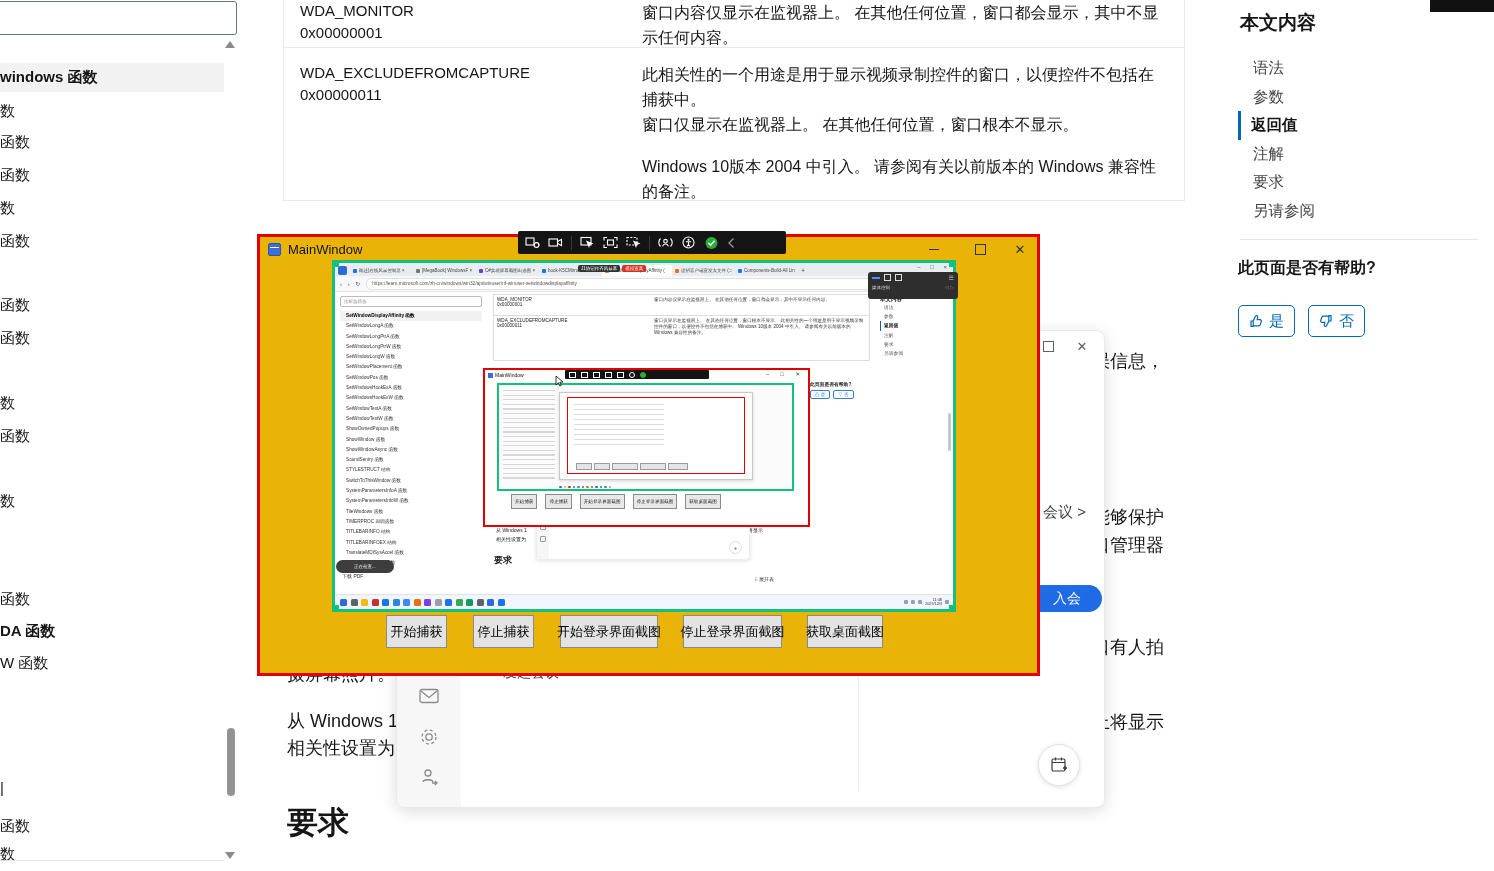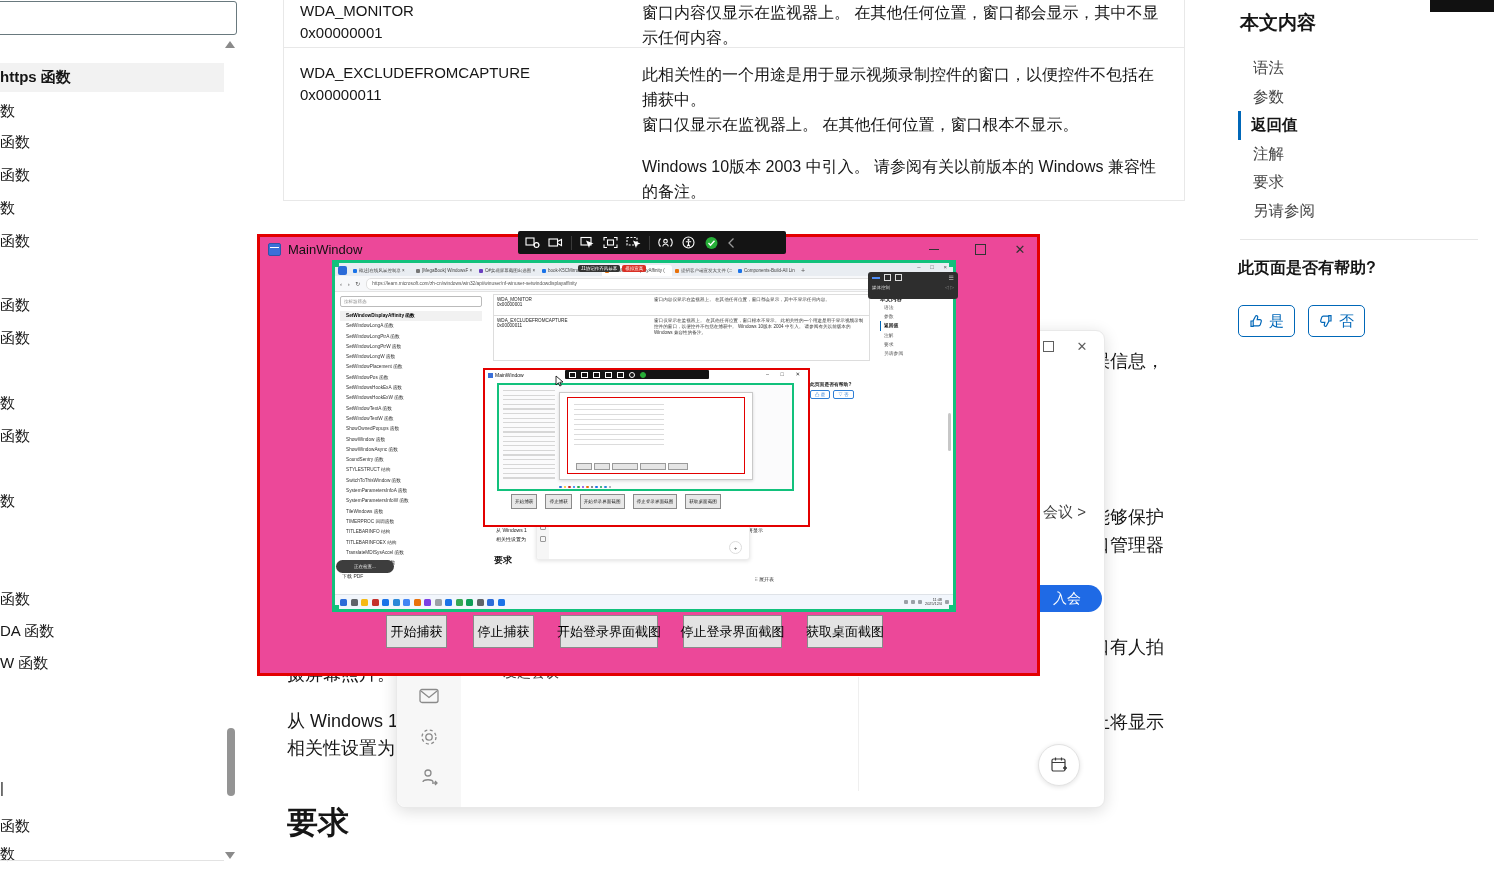--- a/index.html
+++ b/index.html
@@ -48,21 +48,21 @@
   .meet{position:absolute;left:396px;top:330px;width:709px;height:478px;background:#fff;border:1px solid #e9e9e9;border-radius:9px;box-shadow:0 3px 16px rgba(0,0,0,.14);z-index:2;box-sizing:border-box}
   .meet-rail{position:absolute;left:0;top:0;bottom:0;width:64px;background:#f7f7f7;border-radius:9px 0 0 9px}
   .meet-ico{position:absolute;left:22px;color:#8a8a8a}
   .meet-div{position:absolute;left:461px;top:346px;bottom:16px;width:1px;background:#efefef}
   .meet-ctl{position:absolute;top:4px;width:28px;height:22px;display:flex;align-items:center;justify-content:center;color:#5f5f5f;font-size:13px;cursor:pointer}
   .meet-link{position:absolute;left:646px;top:172px;font-size:15px;color:#3d3d3d;white-space:nowrap;cursor:pointer}
   .meet-join{position:absolute;left:635px;top:254px;width:70px;height:27px;background:#1f6ae5;border-radius:0 14px 14px 0;color:#fff;font-size:14px;display:flex;align-items:center;justify-content:center;cursor:pointer;overflow:hidden}
   .meet-circ{position:absolute;left:641px;top:413px;width:40px;height:40px;border-radius:50%;background:#fff;border:1px solid #e3e3e3;box-shadow:0 1px 5px rgba(0,0,0,.12);display:flex;align-items:center;justify-content:center;cursor:pointer}
   .meet-start{position:absolute;left:106px;top:333px;font-size:14px;color:#444}
   
-  .mw{position:absolute;left:257px;top:234px;width:783px;height:442px;border:3px solid #e30000;background:#ec4899;z-index:3;box-sizing:border-box}
+  .mw{position:absolute;left:257px;top:234px;width:783px;height:442px;border:3px solid #e30000;background:#eab308;z-index:3;box-sizing:border-box}
   .mw-tb{position:relative;height:26px}
   .mw-ic{position:absolute;left:8px;top:6px;width:13px;height:13px;background:#3a6fd8;border-radius:2px;border:1px solid #2c55a8;box-sizing:border-box}
   .mw-ic:before{content:"";position:absolute;left:1px;right:1px;top:3px;height:1px;background:#fff}
   .mw-title{position:absolute;left:28px;top:5px;font-size:13px;color:#111}
   .mw-ctl{position:absolute;top:0;width:34px;height:25px;display:flex;align-items:center;justify-content:center;color:#333;cursor:pointer}
   .mw-min{right:86px}.mw-max{right:40px}.mw-close{right:0}
   .mw-min i{display:block;width:10px;height:1px;background:#333}
   .mw-max i{display:block;width:9px;height:9px;border:1px solid #333}
   .mw-close span{font-size:13px}
   
@@ -167,34 +167,34 @@
   .corner-black{position:absolute;left:1430px;top:0;width:64px;height:12px;background:#111;z-index:9}
   .cursor1{position:absolute;left:220px;top:112px;z-index:8}
 </style>
 </head>
 <body>
 
 <div>
 
   <input class="sb-search" value="" style="">
   <div class="sb-up"></div>
-  <div class="sb-sel">https 函数</div>
+  <div class="sb-sel">windows 函数</div>
   <div>
       <span class="sb-frag" style="top: 102px;">数</span>
       <span class="sb-frag" style="top: 133px;">函数</span>
       <span class="sb-frag" style="top: 166px;">函数</span>
       <span class="sb-frag" style="top: 199px;">数</span>
       <span class="sb-frag" style="top: 232px;">函数</span>
       <span class="sb-frag" style="top: 296px;">函数</span>
       <span class="sb-frag" style="top: 329px;">函数</span>
       <span class="sb-frag" style="top: 394px;">数</span>
       <span class="sb-frag" style="top: 427px;">函数</span>
       <span class="sb-frag" style="top: 492px;">数</span>
       <span class="sb-frag" style="top: 590px;">函数</span>
-      <span class="sb-frag" style="top: 622px;">DA 函数</span>
+      <span class="sb-frag" style="top: 622px; font-weight: bold;">DA 函数</span>
       <span class="sb-frag" style="top: 654px;">W 函数</span>
       <span class="sb-frag" style="top: 779px;">|</span>
       <span class="sb-frag" style="top: 817px;">函数</span>
       <span class="sb-frag" style="top: 845px;">数</span>
     </div>
   <div class="sb-thumb"></div>
   <div class="sb-dn"></div>
   <div class="sb-bot"></div>
 
   <div class="doc-table">
@@ -208,21 +208,21 @@
       </div>
     </div>
     <div class="t-row t-row2">
       <div class="t-name">
         <div class="nm">WDA_EXCLUDEFROMCAPTURE</div>
         <div class="vl">0x00000011</div>
       </div>
       <div class="t-desc">
         <p>此相关性的一个用途是用于显示视频录制控件的窗口，以便控件不包括在捕获中。</p>
         <p>窗口仅显示在监视器上。 在其他任何位置，窗口根本不显示。</p>
-        <p class="gap">Windows 10版本 2003 中引入。 请参阅有关以前版本的 Windows 兼容性的备注。</p>
+        <p class="gap">Windows 10版本 2004 中引入。 请参阅有关以前版本的 Windows 兼容性的备注。</p>
       </div>
     </div>
   </div>
 
   <div>
       <span class="frag" style="left: 287px; top: 662px;">摄屏幕照片。</span>
       <span class="frag" style="left: 287px; top: 709px;">从 Windows 1</span>
       <span class="frag" style="left: 287px; top: 736px;">相关性设置为</span>
     </div>
   <div>

